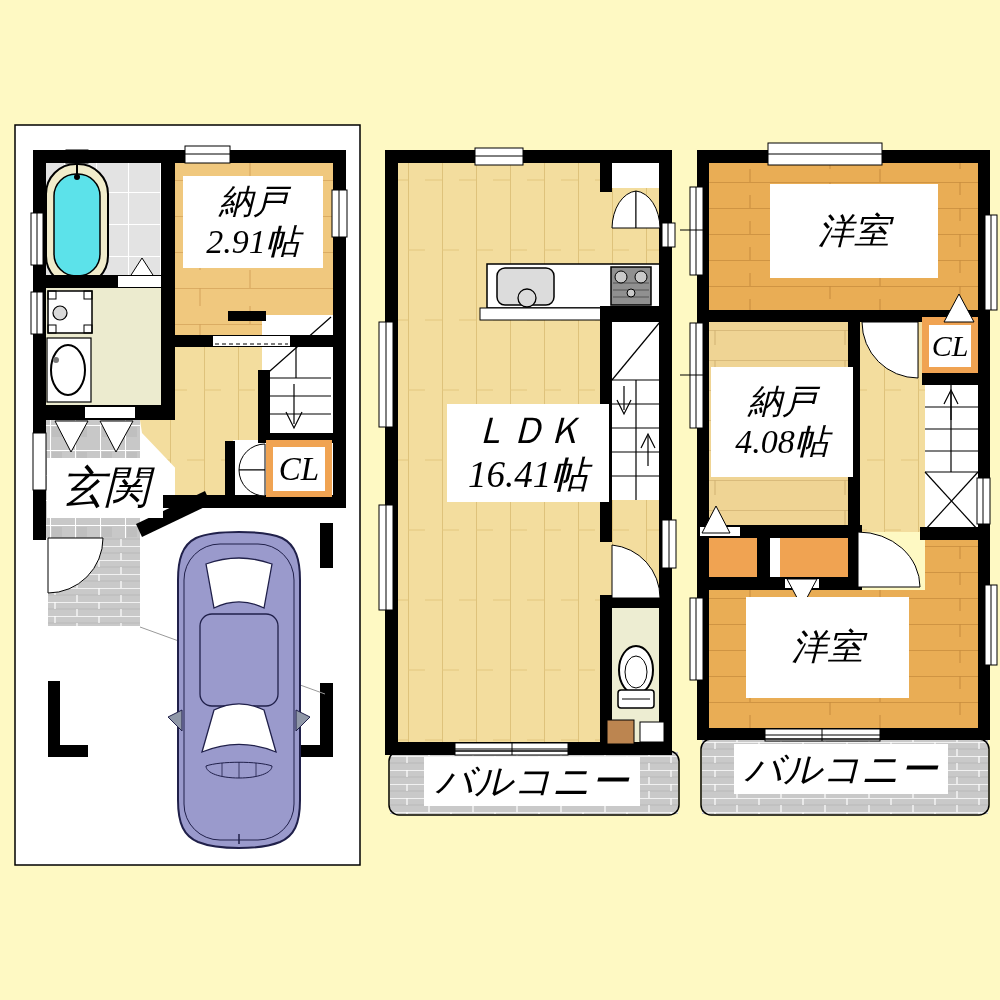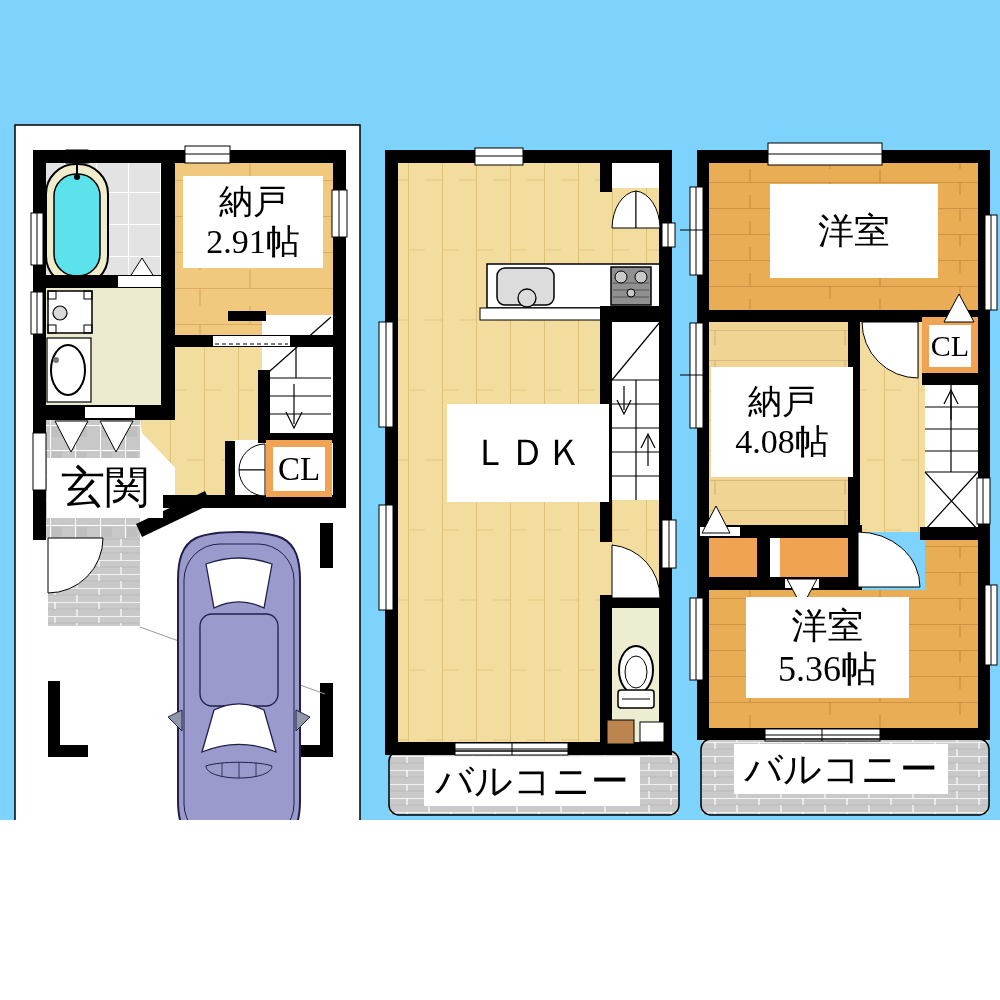--- a/index.html
+++ b/index.html
@@ -1,16 +1,16 @@
 <!DOCTYPE html>
 <html><head>
 <meta charset="utf-8">
 <style>
   html,body{margin:0;padding:0;background:#ffffff;}
-  #stage{position:relative;width:1000px;height:820px;background:#7dd3fc;overflow:hidden;}
+  #stage{position:relative;width:1000px;height:1000px;background:#fef9c3;overflow:hidden;font-style:italic;}
   #plan-svg{position:absolute;left:0;top:0;}
   .label{
     position:absolute;
     background:#ffffff;
     display:flex;flex-direction:column;align-items:center;justify-content:center;
     font-family:"Liberation Serif","DejaVu Serif",serif;
     color:#000;text-align:center;line-height:1.18;white-space:nowrap;
   }
   .label span{display:block;}
 </style>
@@ -387,36 +387,36 @@
 </div>
 <div class="label" style="left:47px;top:458px;width:116px;height:60px;font-size:44px;justify-content:center;">
   <span>玄関</span>
 </div>
 <div class="label" style="left:273px;top:447px;width:52px;height:44px;font-size:33px;background:transparent;">
   <span>CL</span>
 </div>
 
 <div class="label" style="left:447px;top:404px;width:162px;height:98px;font-size:37px;justify-content:center;">
   <span>ＬＤＫ</span>
+  <span>16.41帖</span>
 </div>
 <div class="label" style="left:424px;top:757px;width:216px;height:49px;font-size:38px;">
   <span>バルコニー</span>
 </div>
 
 <div class="label" style="left:770px;top:184px;width:168px;height:94px;font-size:36px;">
   <span>洋室</span>
 </div>
 <div class="label" style="left:929px;top:325px;width:42px;height:42px;font-size:30px;background:transparent;">
   <span>CL</span>
 </div>
 <div class="label" style="left:711px;top:367px;width:142px;height:110px;font-size:34px;">
   <span>納戸</span>
   <span>4.08帖</span>
 </div>
 <div class="label" style="left:746px;top:597px;width:163px;height:101px;font-size:36px;">
   <span>洋室</span>
-  <span>5.36帖</span>
 </div>
 <div class="label" style="left:734px;top:744px;width:214px;height:50px;font-size:38px;">
   <span>バルコニー</span>
 </div>
 
 </div>
 
 </body></html>

